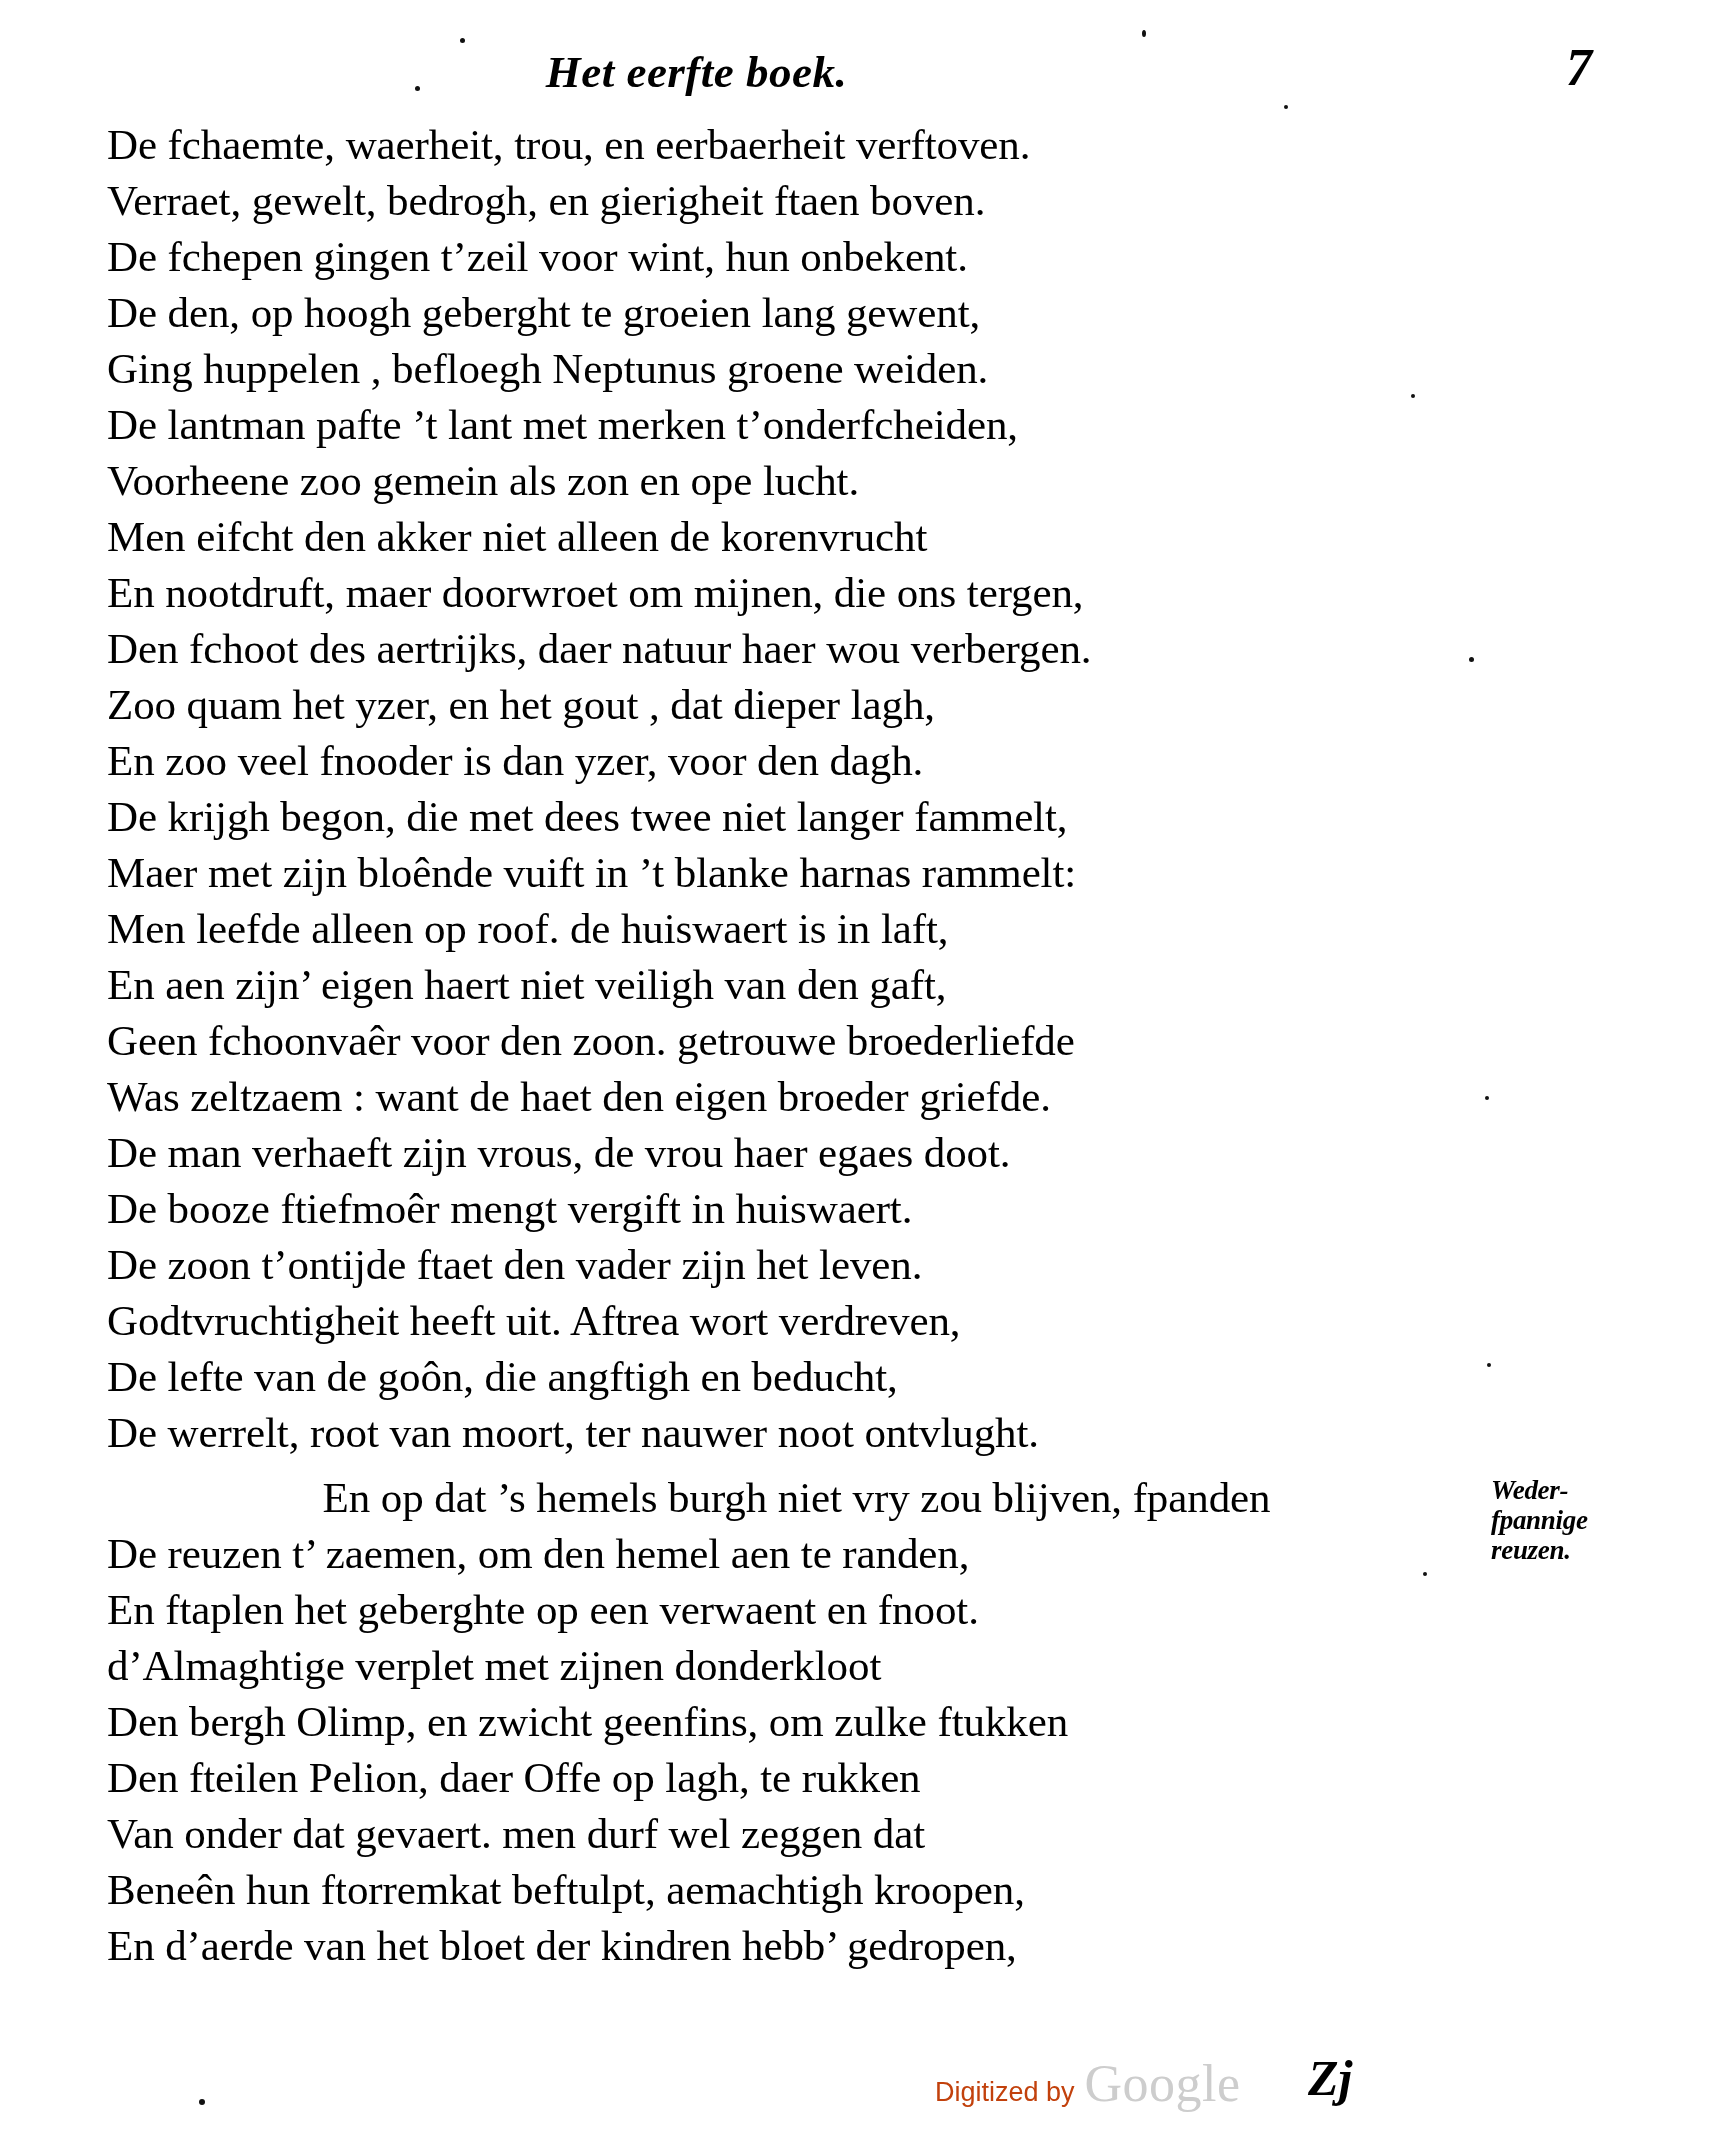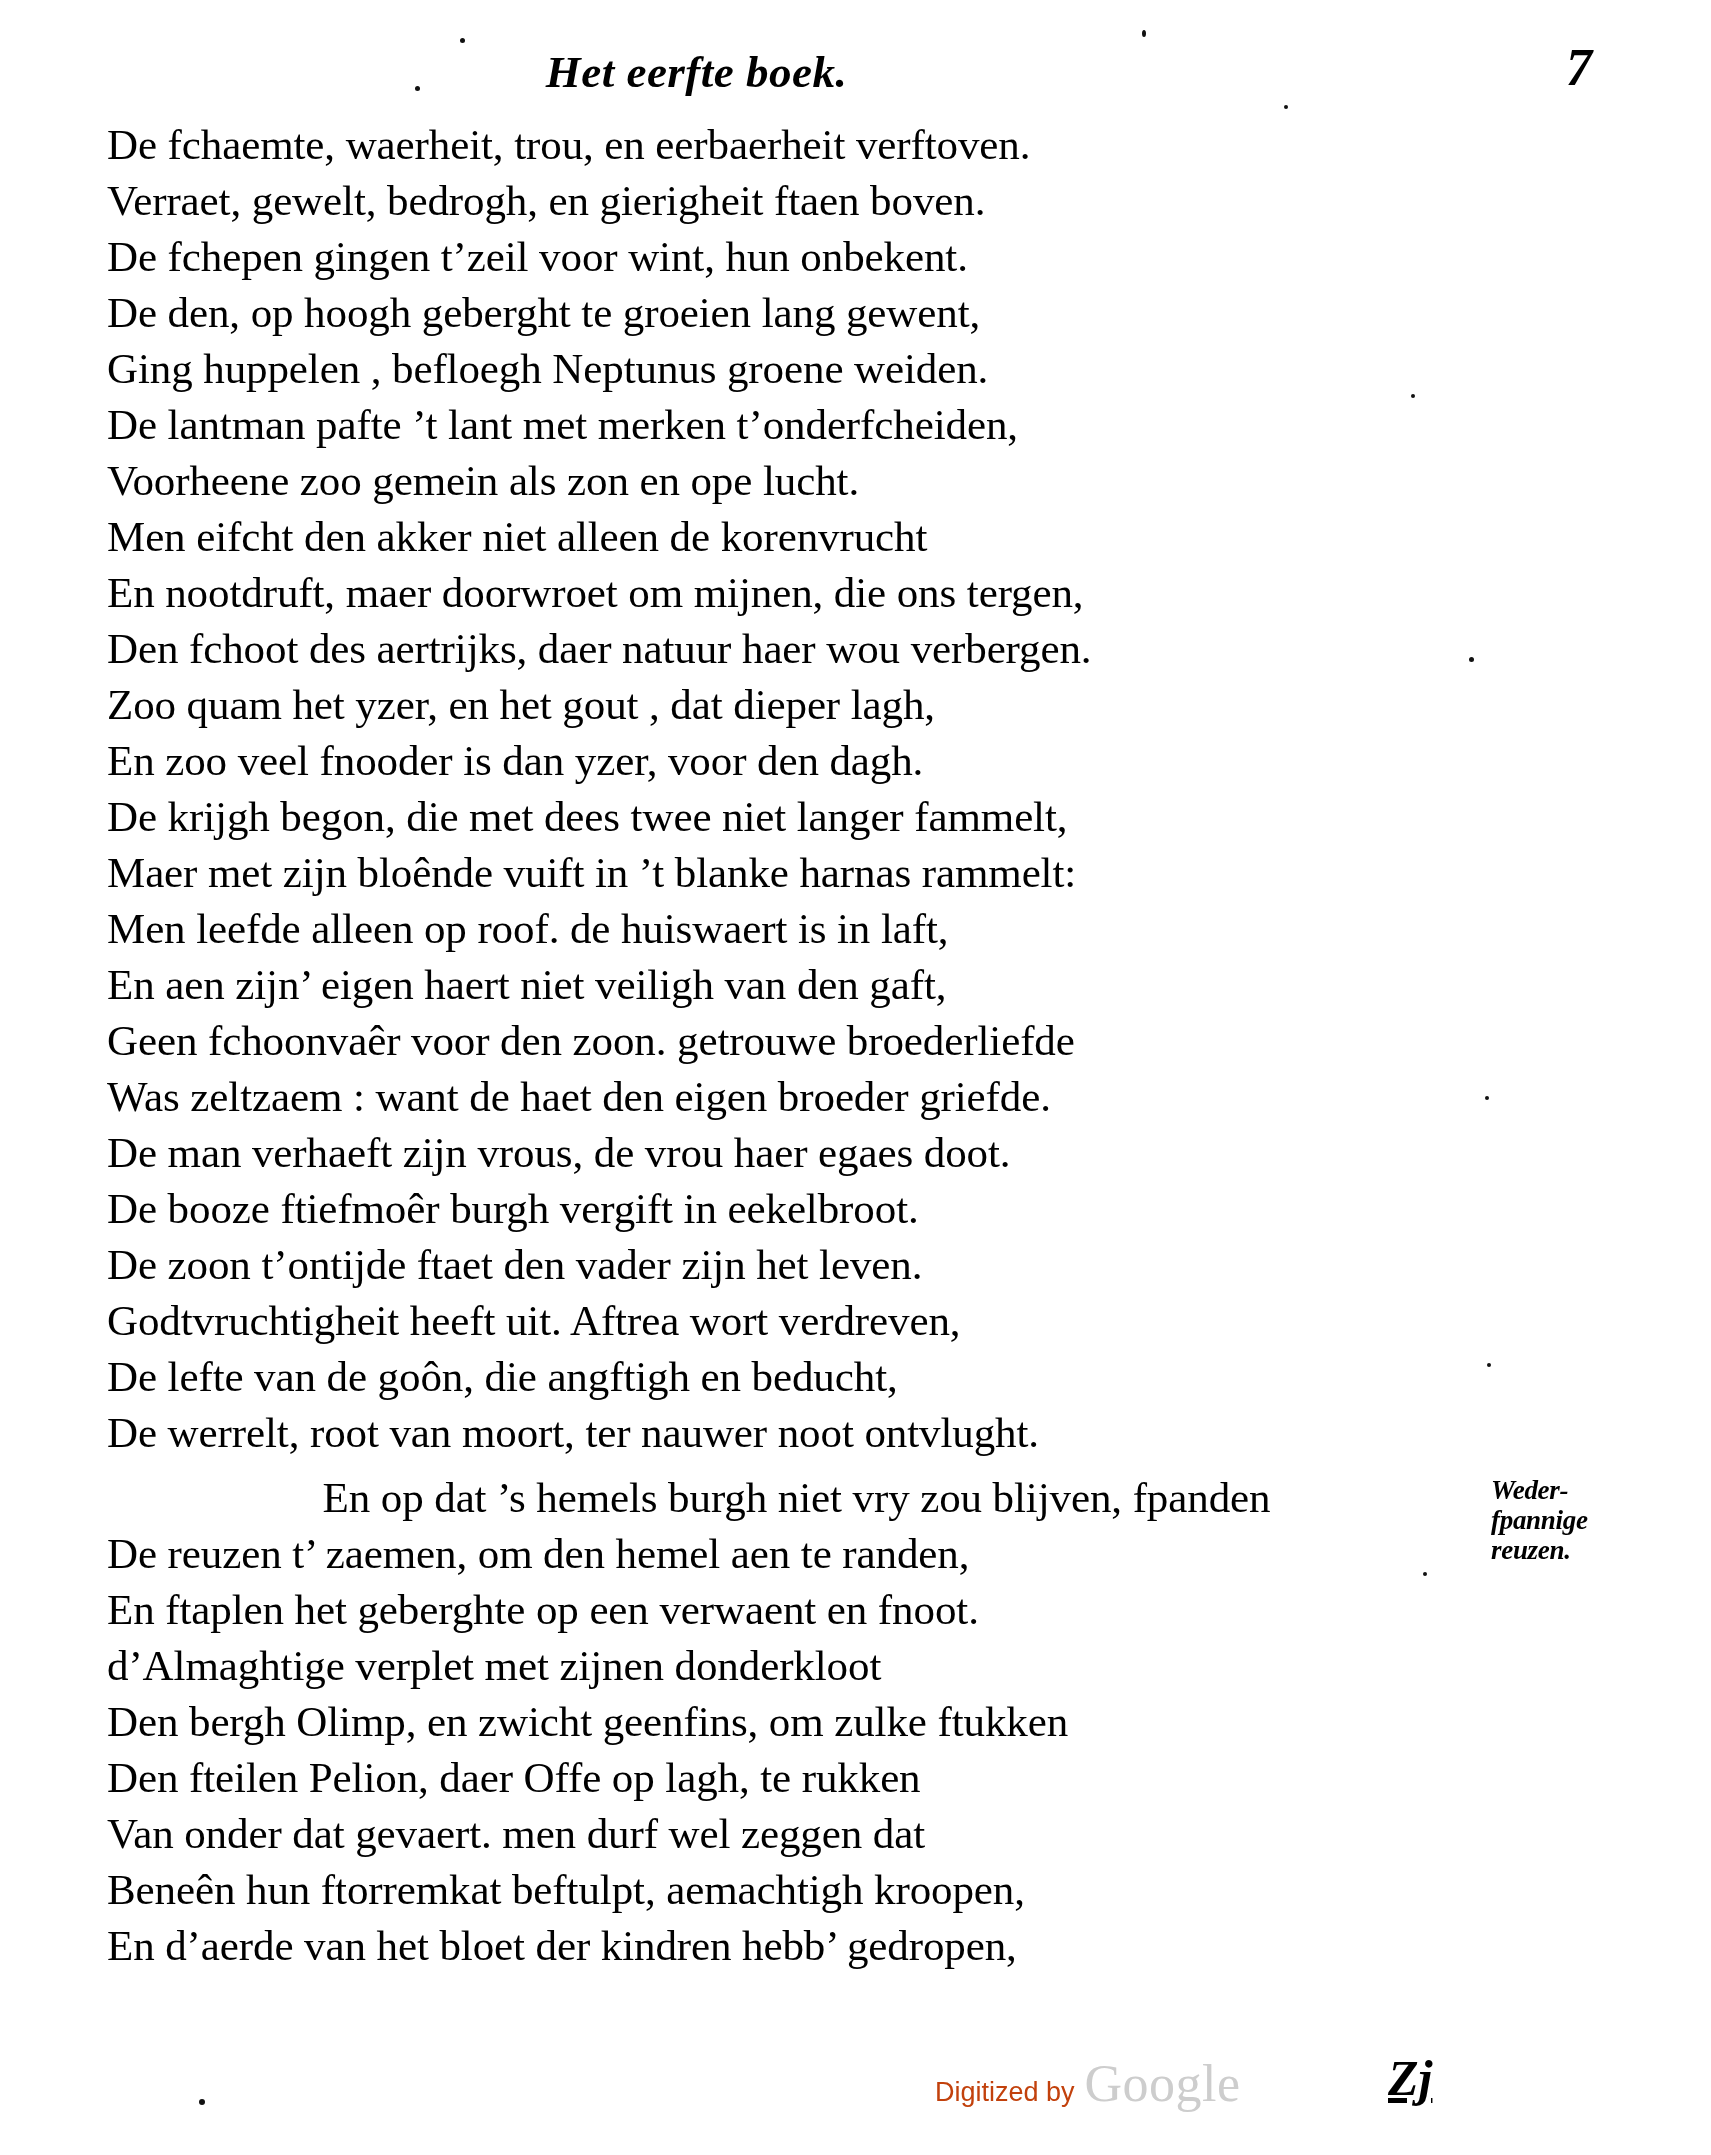--- a/index.html
+++ b/index.html
@@ -87,28 +87,27 @@
     font-size: 27px;
     line-height: 30px;
     letter-spacing: -0.3px;
     font-family: "Liberation Serif", "DejaVu Serif", serif;
   }
   .marginal-note div { white-space: pre; }
 
   
   .signature {
     position: absolute;
-    left: 1388px;
+    left: 1308px;
     top: 2050px;
     font-style: italic;
     font-weight: bold;
     font-size: 50px;
     line-height: 56px;
     font-family: "Liberation Serif", "DejaVu Serif", serif;
-    text-decoration: underline;
   }
 
   .watermark {
     position: absolute;
     left: 935px;
     top: 2054px;
     width: 418px;
     height: 70px;
     color: #c8c8c8;
     white-space: nowrap;
@@ -169,21 +168,21 @@
       <div class="line">Den fchoot des aertrijks, daer natuur haer wou verbergen.</div>
       <div class="line">Zoo quam het yzer, en het gout , dat dieper lagh,</div>
       <div class="line">En zoo veel fnooder is dan yzer, voor den dagh.</div>
       <div class="line">De krijgh begon, die met dees twee niet langer fammelt,</div>
       <div class="line">Maer met zijn bloênde vuift in ’t blanke harnas rammelt:</div>
       <div class="line">Men leefde alleen op roof. de huiswaert is in laft,</div>
       <div class="line">En aen zijn’ eigen haert niet veiligh van den gaft,</div>
       <div class="line">Geen fchoonvaêr voor den zoon. getrouwe broederliefde</div>
       <div class="line">Was zeltzaem : want de haet den eigen broeder griefde.</div>
       <div class="line">De man verhaeft zijn vrous, de vrou haer egaes doot.</div>
-      <div class="line">De booze ftiefmoêr burgh vergift in eekelbroot.</div>
+      <div class="line">De booze ftiefmoêr mengt vergift in huiswaert.</div>
       <div class="line">De zoon t’ontijde ftaet den vader zijn het leven.</div>
       <div class="line">Godtvruchtigheit heeft uit. Aftrea wort verdreven,</div>
       <div class="line">De lefte van de goôn, die angftigh en beducht,</div>
       <div class="line">De werrelt, root van moort, ter nauwer noot ontvlught.</div>
       <div class="line indent gap">En op dat ’s hemels burgh niet vry zou blijven, fpanden</div>
       <div class="line">De reuzen t’ zaemen, om den hemel aen te randen,</div>
       <div class="line">En ftaplen het geberghte op een verwaent en fnoot.</div>
       <div class="line">d’Almaghtige verplet met zijnen donderkloot</div>
       <div class="line">Den bergh Olimp, en zwicht geenfins, om zulke ftukken</div>
       <div class="line">Den fteilen Pelion, daer Offe op lagh, te rukken</div>

